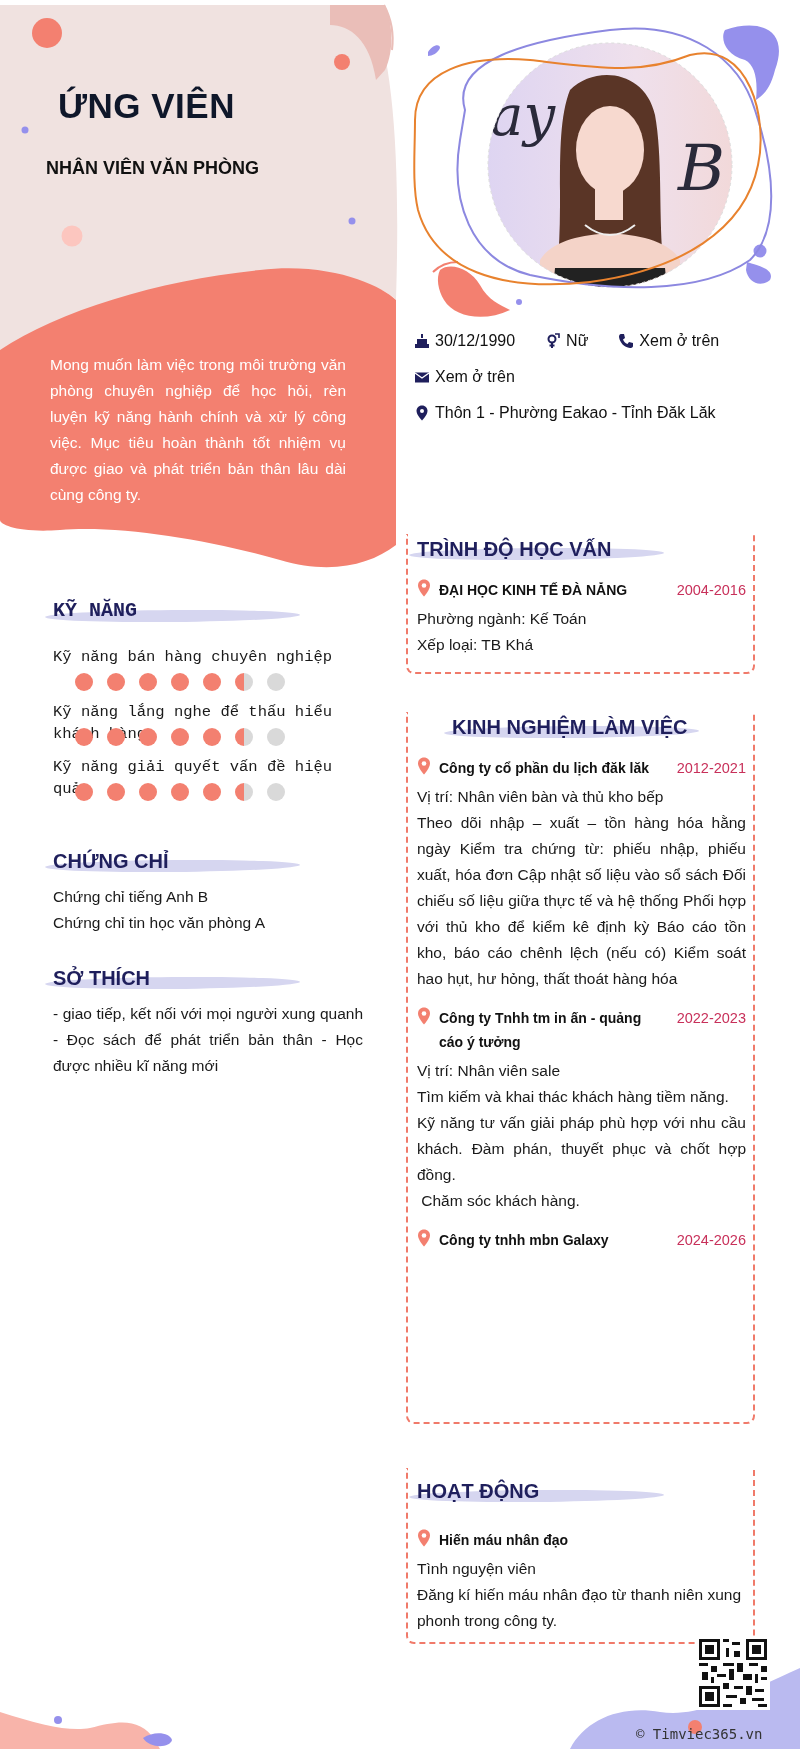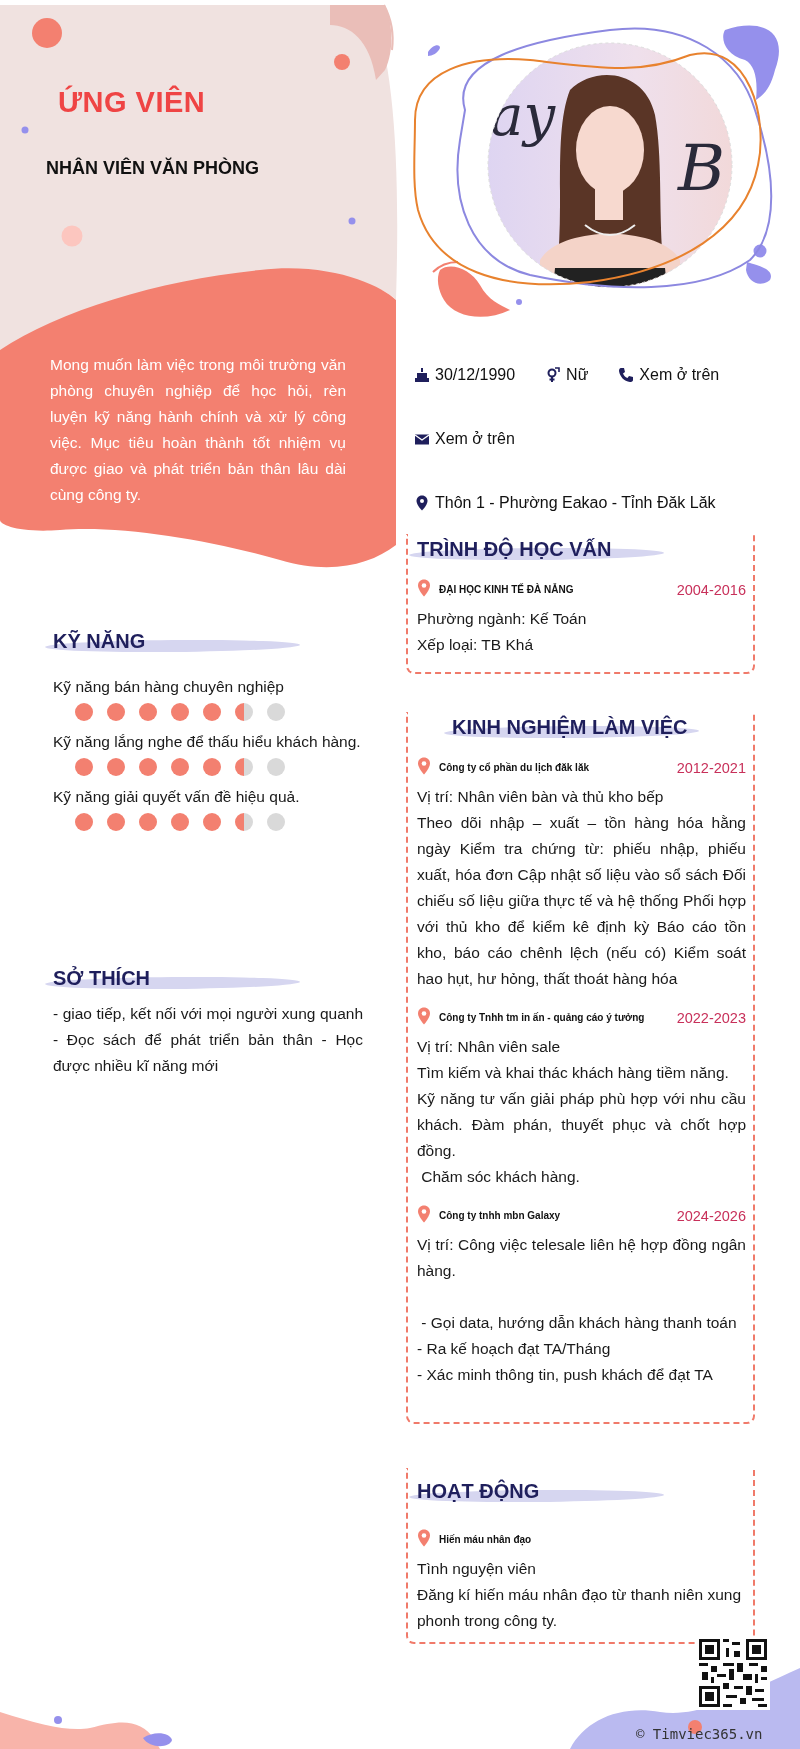--- a/index.html
+++ b/index.html
@@ -4,28 +4,28 @@
 <style>
   * { box-sizing: border-box; margin: 0; padding: 0; }
   html, body { width: 800px; background: #ffffff; }
   body { font-family: "Liberation Sans", "DejaVu Sans", sans-serif; color: #1a1a1a; position: relative; height: 1749px; overflow: hidden; }
   .page { position: relative; width: 800px; height: 1749px; }
 
   
   .deco-svg { position: absolute; left: 0; top: 0; width: 800px; height: 1749px; pointer-events: none; }
 
   
-  .cand-title { position: absolute; left: 58px; top: 86px; font-size: 29px; font-weight: bold; color: #ef4444; letter-spacing: 0.5px; }
+  .cand-title { position: absolute; left: 58px; top: 86px; font-size: 35px; font-weight: bold; color: #0f172a; letter-spacing: 0.5px; }
   .cand-role { position: absolute; left: 46px; top: 158px; font-size: 18px; font-weight: bold; color: #111; }
 
   .objective { position: absolute; left: 50px; top: 352px; width: 296px; color: #fff; font-size: 15.5px; line-height: 26px; text-align: justify; }
 
   
   .contact { position: absolute; left: 414px; top: 326px; width: 370px; font-size: 16px; color: #111; }
-  .contact .row { display: flex; align-items: flex-start; height: 24px; margin-bottom: 12px; margin-top: 40px; }
+  .contact .row { display: flex; align-items: flex-end; height: 24px; margin-bottom: 12px; }
   .contact .item { display: inline-flex; align-items: center; margin-right: 30px; }
   .contact .ico { width: 16px; height: 16px; margin-right: 5px; display: inline-block; }
 
   
   .sec-head { position: relative; font-size: 20px; font-weight: bold; color: #1f1f5c; height: 30px; line-height: 30px; }
   .sec-head .brush { position: absolute; left: -8px; top: 14px; width: 255px; height: 12px; border-radius: 50%; background: #d6d6f0; transform: skewY(-0.5deg); z-index: 0; }
   .sec-head .txt { position: relative; z-index: 1; }
 
   
   .left-col { position: absolute; left: 53px; width: 310px; font-size: 15.5px; }
@@ -35,21 +35,21 @@
   .dot.half { background: linear-gradient(90deg, #f38070 50%, #d9d9d9 50%); }
   .dot.empty { background: #d9d9d9; }
   .list-line { line-height: 26px; }
   .justify { text-align: justify; line-height: 26px; }
 
   
   .box { position: absolute; left: 406px; width: 349px; border: 2px dashed #f07a6a; border-top: none; border-radius: 0 0 8px 8px; padding: 0 7px 10px 9px; }
   .box .sec-head { margin-top: -8px; }
   .entry-head { display: flex; align-items: flex-start; margin-top: 14px; }
   .entry-head .pin { width: 14px; height: 18px; margin-right: 8px; flex: none; margin-top: 1px; }
-  .entry-head .org { font-size: 10px; font-weight: bold; color: #111; width: 220px; line-height: 24px; }
+  .entry-head .org { font-size: 14px; font-weight: bold; color: #111; width: 220px; line-height: 24px; }
   .entry-head .years { font-size: 14.5px; color: #c8305a; margin-left: auto; line-height: 24px; }
   .entry-body { font-size: 15.5px; line-height: 26px; margin-top: 4px; }
   .entry-body p { text-align: justify; }
 
   .qr { position: absolute; left: 696px; top: 1636px; width: 74px; height: 74px; background: #fff; }
   .copyright { position: absolute; left: 636px; top: 1726px; font-family: "DejaVu Sans Mono", "Liberation Mono", monospace; font-size: 14px; color: #333; }
 </style>
 </head>
 <body>
 
@@ -157,21 +157,21 @@
       <span class="item">
         <svg class="ico" viewBox="0 0 16 16">
             <path d="M8,0.5 C4.5,0.5 2.5,3 2.5,6 C2.5,10 8,15.5 8,15.5 C8,15.5 13.5,10 13.5,6 C13.5,3 11.5,0.5 8,0.5 Z" fill="#1f1f5c"></path>
             <circle cx="8" cy="6" r="2" fill="#fff"></circle>
           </svg>
         <span>Thôn 1 - Phường Eakao - Tỉnh Đăk Lăk</span>
       </span>
     </div>
   </div>
 
-  <div class="left-col" style="top:626px;">
+  <div class="left-col" style="top:596px;font-family:Liberation Mono, monospace;">
     <div class="sec-head"><span class="brush"></span><span class="txt">KỸ NĂNG</span></div>
     <div style="height:10px"></div>
     <div>
       <div class="skill-name">Kỹ năng bán hàng chuyên nghiệp</div>
       <div class="dots">
         <span class="dot"></span>
           <span class="dot"></span>
           <span class="dot"></span>
           <span class="dot"></span>
           <span class="dot"></span>
@@ -198,20 +198,27 @@
           <span class="dot"></span>
           <span class="dot"></span>
           <span class="dot"></span>
           <span class="dot"></span>
           <span class="dot half"></span>
           <span class="dot empty"></span>
       </div>
     </div>
   </div>
 
+  <div class="left-col" style="top:846px;">
+    <div class="sec-head"><span class="brush"></span><span class="txt">CHỨNG CHỈ</span></div>
+    <div style="margin-top:8px;">
+      <div class="list-line">Chứng chỉ tiếng Anh B</div>
+      <div class="list-line">Chứng chỉ tin học văn phòng A</div>
+    </div>
+  </div>
 
   <div class="left-col" style="top:963px;">
     <div class="sec-head"><span class="brush"></span><span class="txt">SỞ THÍCH</span></div>
     <div class="justify" style="margin-top:8px;">- giao tiếp, kết nối với mọi người xung quanh - Đọc sách để phát triển bản thân - Học được nhiều kĩ năng mới</div>
   </div>
 
   <div class="box" style="top:534px;height:140px;">
     <div class="sec-head" style="margin-top:0;"><span class="brush"></span><span class="txt">TRÌNH ĐỘ HỌC VẤN</span></div>
     <div class="entry-head">
       <svg class="pin" viewBox="0 0 14 18">
@@ -263,27 +270,20 @@
     </div>
 
     <div>
       <div class="entry-head">
         <svg class="pin" viewBox="0 0 14 18">
             <path d="M7,0.5 C3.5,0.5 1,3 1,6.5 C1,11 7,17.5 7,17.5 C7,17.5 13,11 13,6.5 C13,3 10.5,0.5 7,0.5 Z" fill="#f38070"></path>
             <circle cx="7" cy="6.5" r="2.3" fill="#fff"></circle>
           </svg>
         <span class="org">Công ty tnhh mbn Galaxy</span>
         <span class="years">2024-2026</span>
-      </div>
-      <div class="entry-body">
-        <p>Vị trí: Công việc telesale liên hệ hợp đồng ngân hàng.</p>
-        <p style="height:26px;"></p>
-        <p style="white-space:pre;"> - Gọi data, hướng dẫn khách hàng thanh toán</p>
-        <p>- Ra kế hoạch đạt TA/Tháng</p>
-        <p>- Xác minh thông tin, push khách để đạt TA</p>
       </div>
     </div>
   </div>
 
   <div class="box" style="top:1468px;height:176px;">
     <div class="sec-head" style="margin-top:8px;"><span class="brush"></span><span class="txt">HOẠT ĐỘNG</span></div>
     <div class="entry-head" style="margin-top:22px;">
       <svg class="pin" viewBox="0 0 14 18">
           <path d="M7,0.5 C3.5,0.5 1,3 1,6.5 C1,11 7,17.5 7,17.5 C7,17.5 13,11 13,6.5 C13,3 10.5,0.5 7,0.5 Z" fill="#f38070"></path>
           <circle cx="7" cy="6.5" r="2.3" fill="#fff"></circle>

